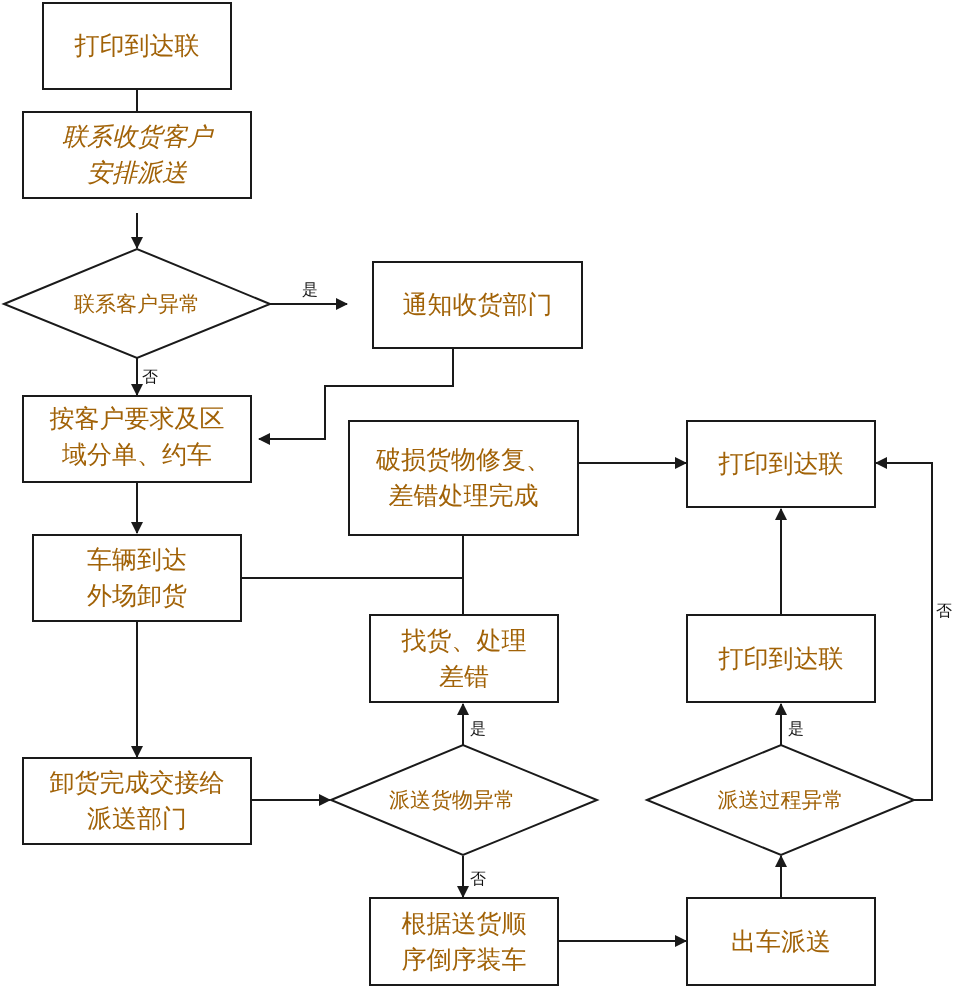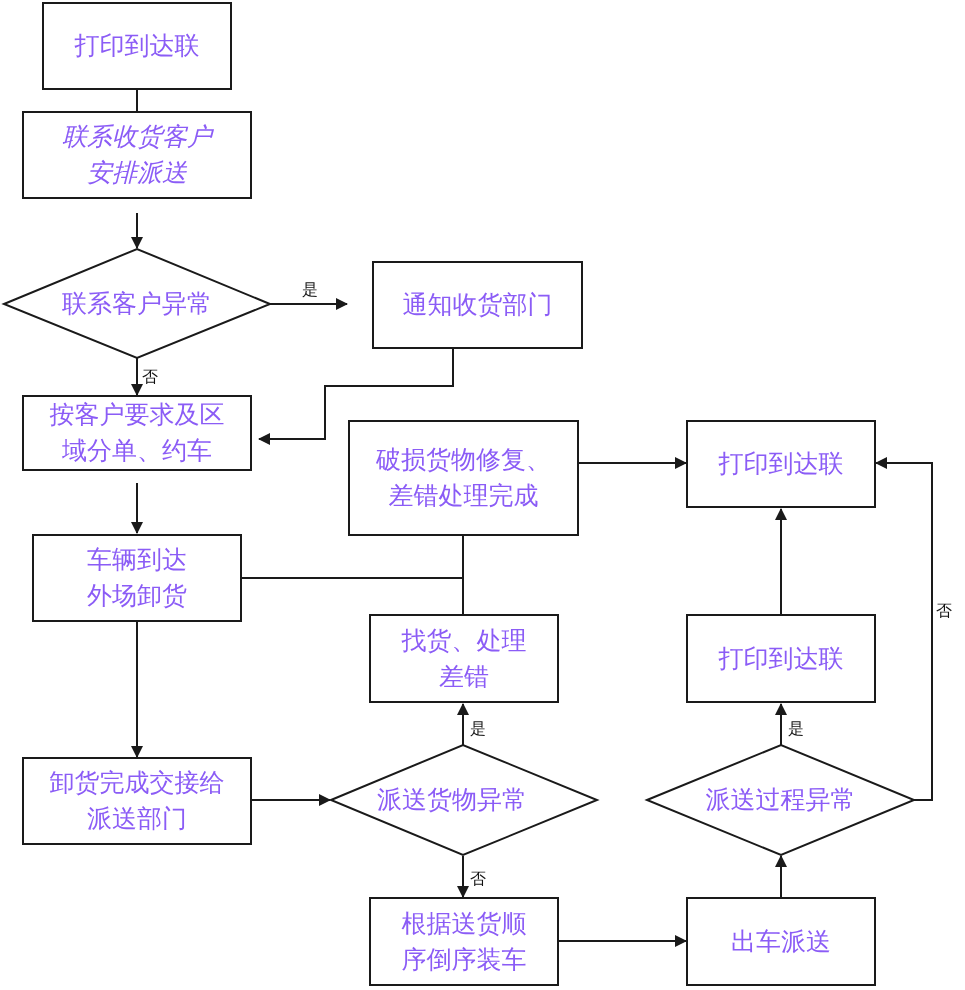--- a/index.html
+++ b/index.html
@@ -1,23 +1,23 @@
 <!DOCTYPE html>
 <html><head>
 <meta charset="utf-8">
 <style>
   html, body { margin: 0; padding: 0; background: #ffffff; }
   body { width: 965px; height: 990px; position: relative; overflow: hidden;
          font-family: "DejaVu Sans", "Liberation Sans", sans-serif; }
   svg { position: absolute; left: 0; top: 0; }
   .node { position: absolute; box-sizing: border-box; display: flex;
           align-items: center; justify-content: center; text-align: center;
-          font-size: 25px; line-height: 36px; color: #8b5cf6; white-space: pre-line; }
+          font-size: 25px; line-height: 36px; color: #a16207; white-space: pre-line; }
   .rect { border: 2px solid #1a1a1a; background: #fff; }
-  .dia-text { font-size: 25px; }
+  .dia-text { font-size: 21px; }
   .lbl { position: absolute; font-size: 16px; color: #111; line-height: 18px; }
 </style>
 </head>
 <body>
 
 <svg width="965" height="990">
   <defs>
     <marker id="arr" markerWidth="12" markerHeight="12" refX="11" refY="6" orient="auto" markerUnits="userSpaceOnUse">
       <path d="M0,0 L12,6 L0,12 z" fill="#1a1a1a"></path>
     </marker>
@@ -63,21 +63,21 @@
     <polygon points="4,304 137,249 270,304 137,358" fill="#fff"></polygon>
     <polygon points="331,800 463,745 597,800 463,855" fill="#fff"></polygon>
     <polygon points="647,800 781,745 914,800 781,855" fill="#fff"></polygon>
   </g>
 </svg>
 
 <div class="node rect" style="left:42px;top:2px;width:190px;height:88px;">打印到达联</div>
 <div class="node rect" style="left:22px;top:111px;width:230px;height:88px;font-style:italic;">联系收货客户
 安排派送</div>
 <div class="node rect" style="left:348px;top:261px;width:211px;height:88px;margin-left:24px;">通知收货部门</div>
-<div class="node rect" style="left:22px;top:395px;width:230px;height:76px;">按客户要求及区
+<div class="node rect" style="left:22px;top:395px;width:230px;height:88px;font-family:Liberation Mono, monospace;">按客户要求及区
 域分单、约车</div>
 <div class="node rect" style="left:348px;top:420px;width:231px;height:116px;">破损货物修复、
 差错处理完成</div>
 <div class="node rect" style="left:686px;top:420px;width:190px;height:88px;">打印到达联</div>
 <div class="node rect" style="left:32px;top:534px;width:210px;height:88px;">车辆到达
 外场卸货</div>
 <div class="node rect" style="left:369px;top:614px;width:190px;height:89px;">找货、处理
 差错</div>
 <div class="node rect" style="left:686px;top:614px;width:190px;height:89px;">打印到达联</div>
 <div class="node rect" style="left:22px;top:757px;width:230px;height:88px;">卸货完成交接给

